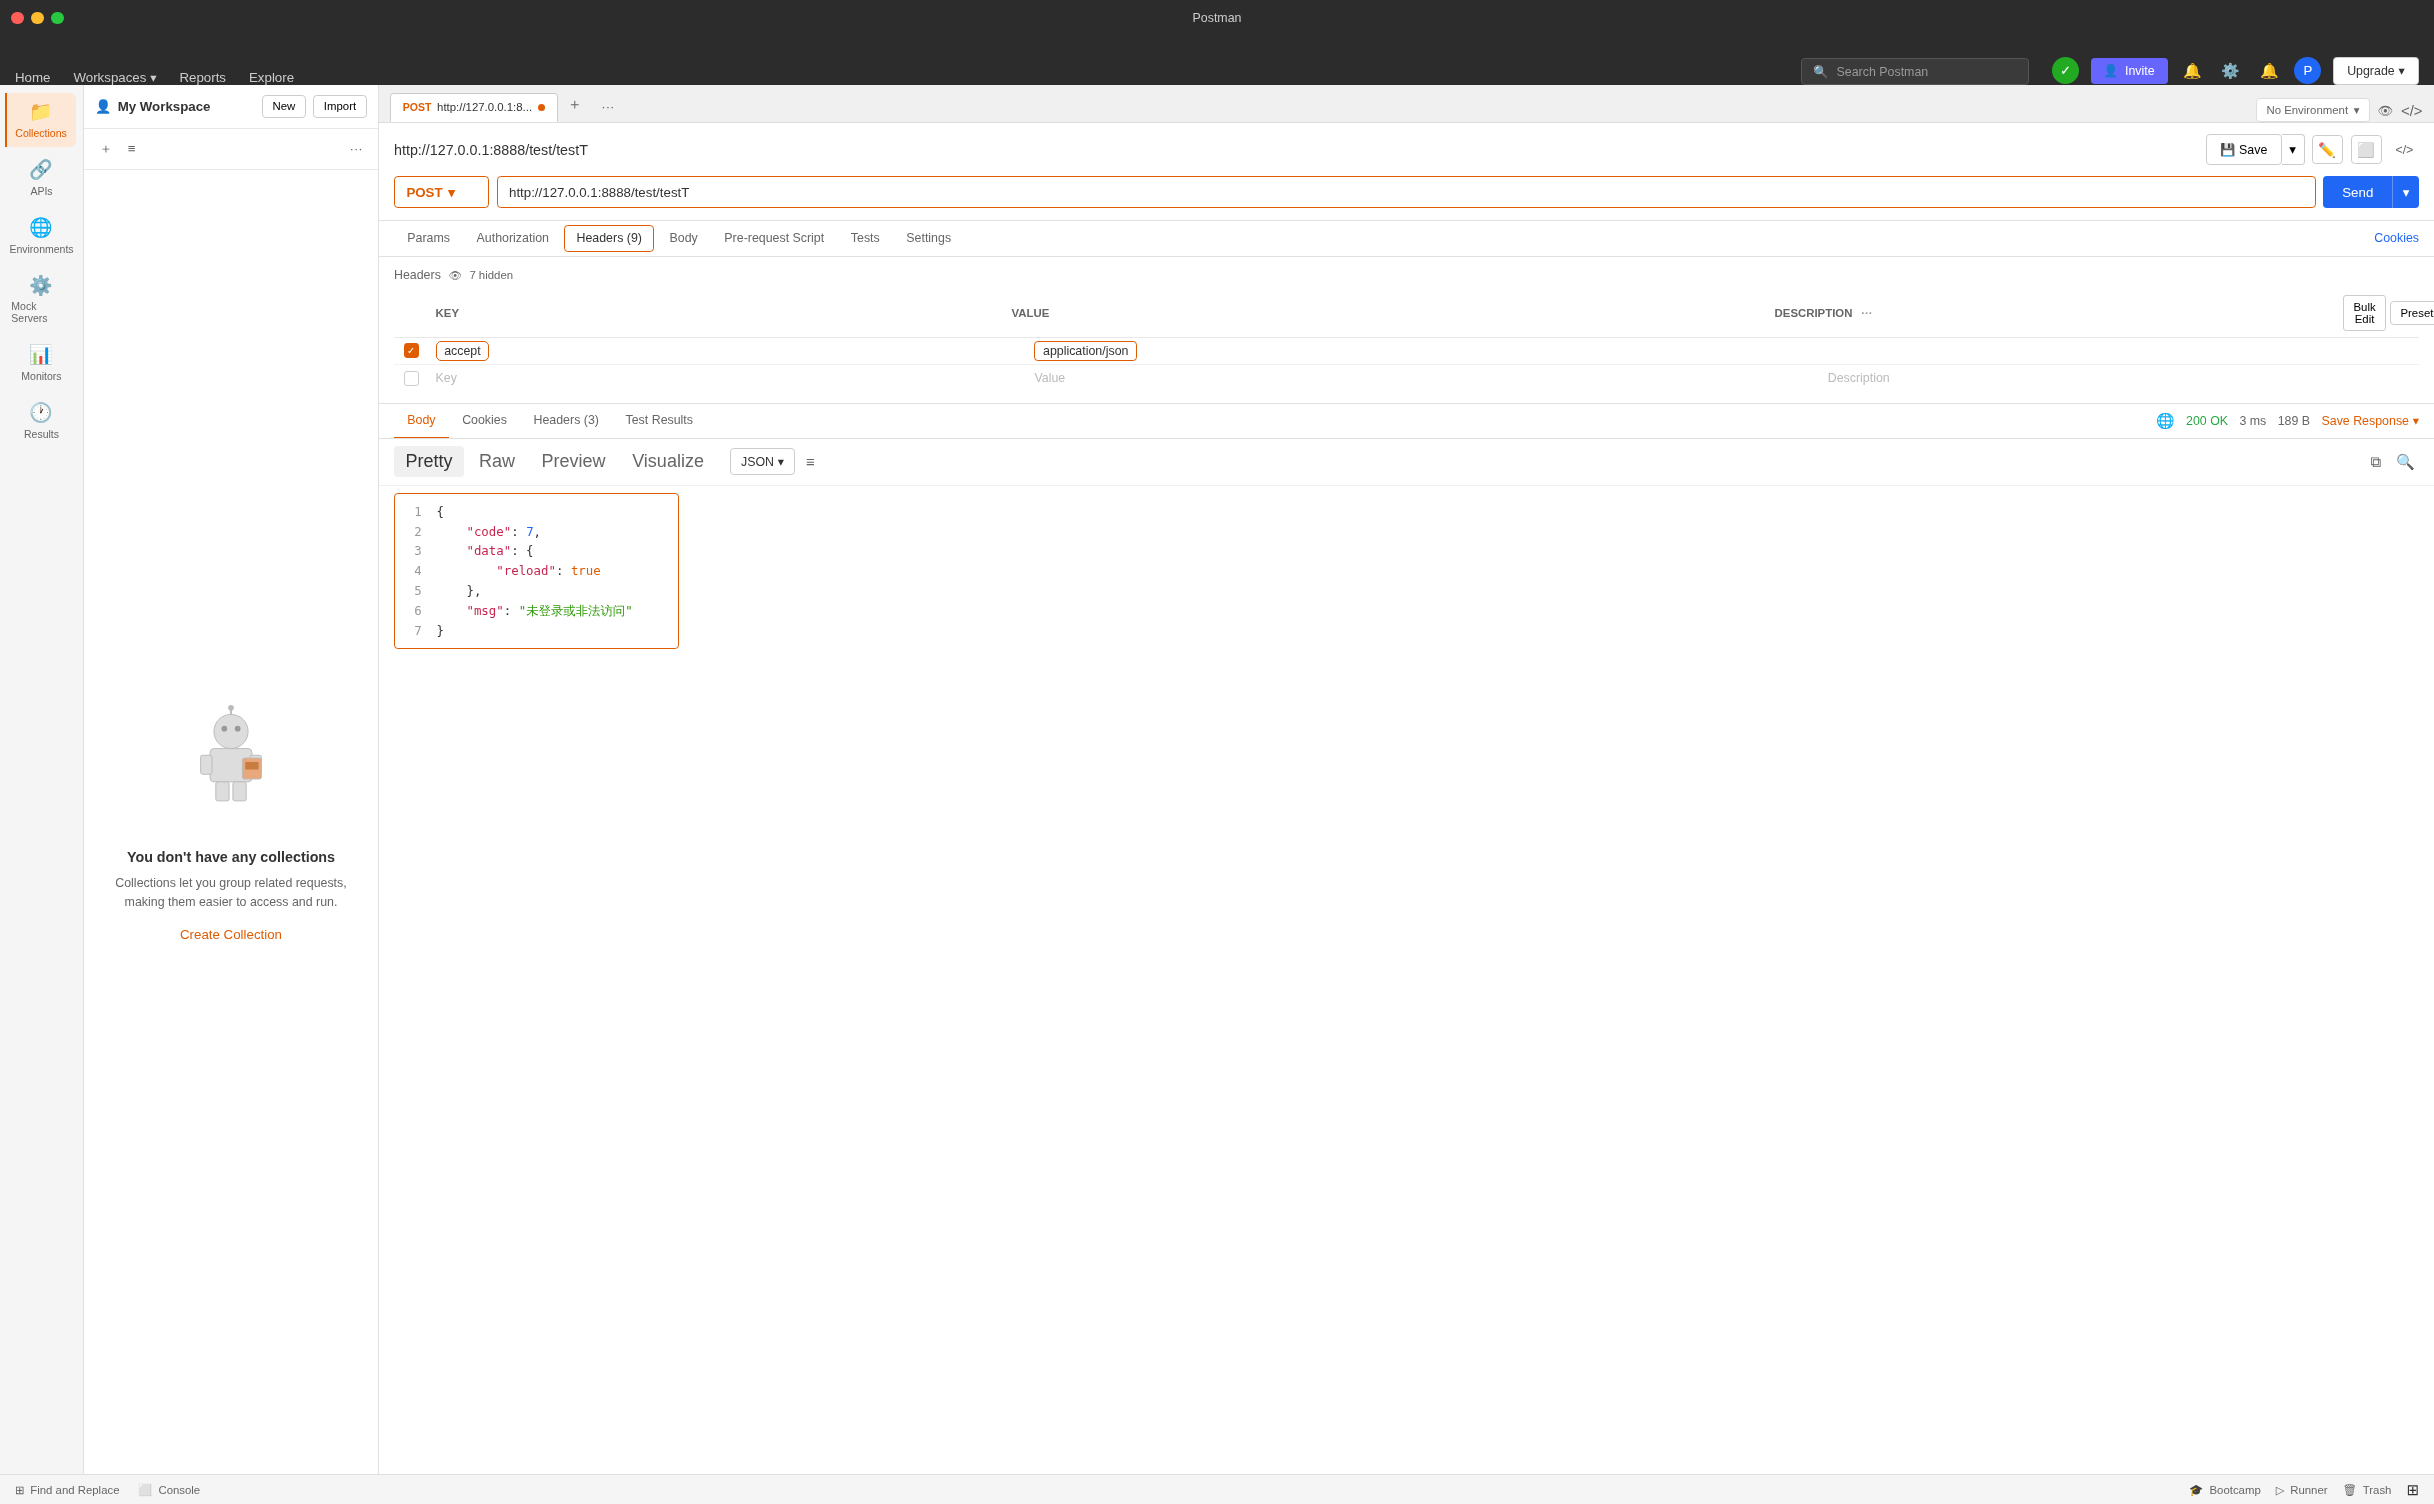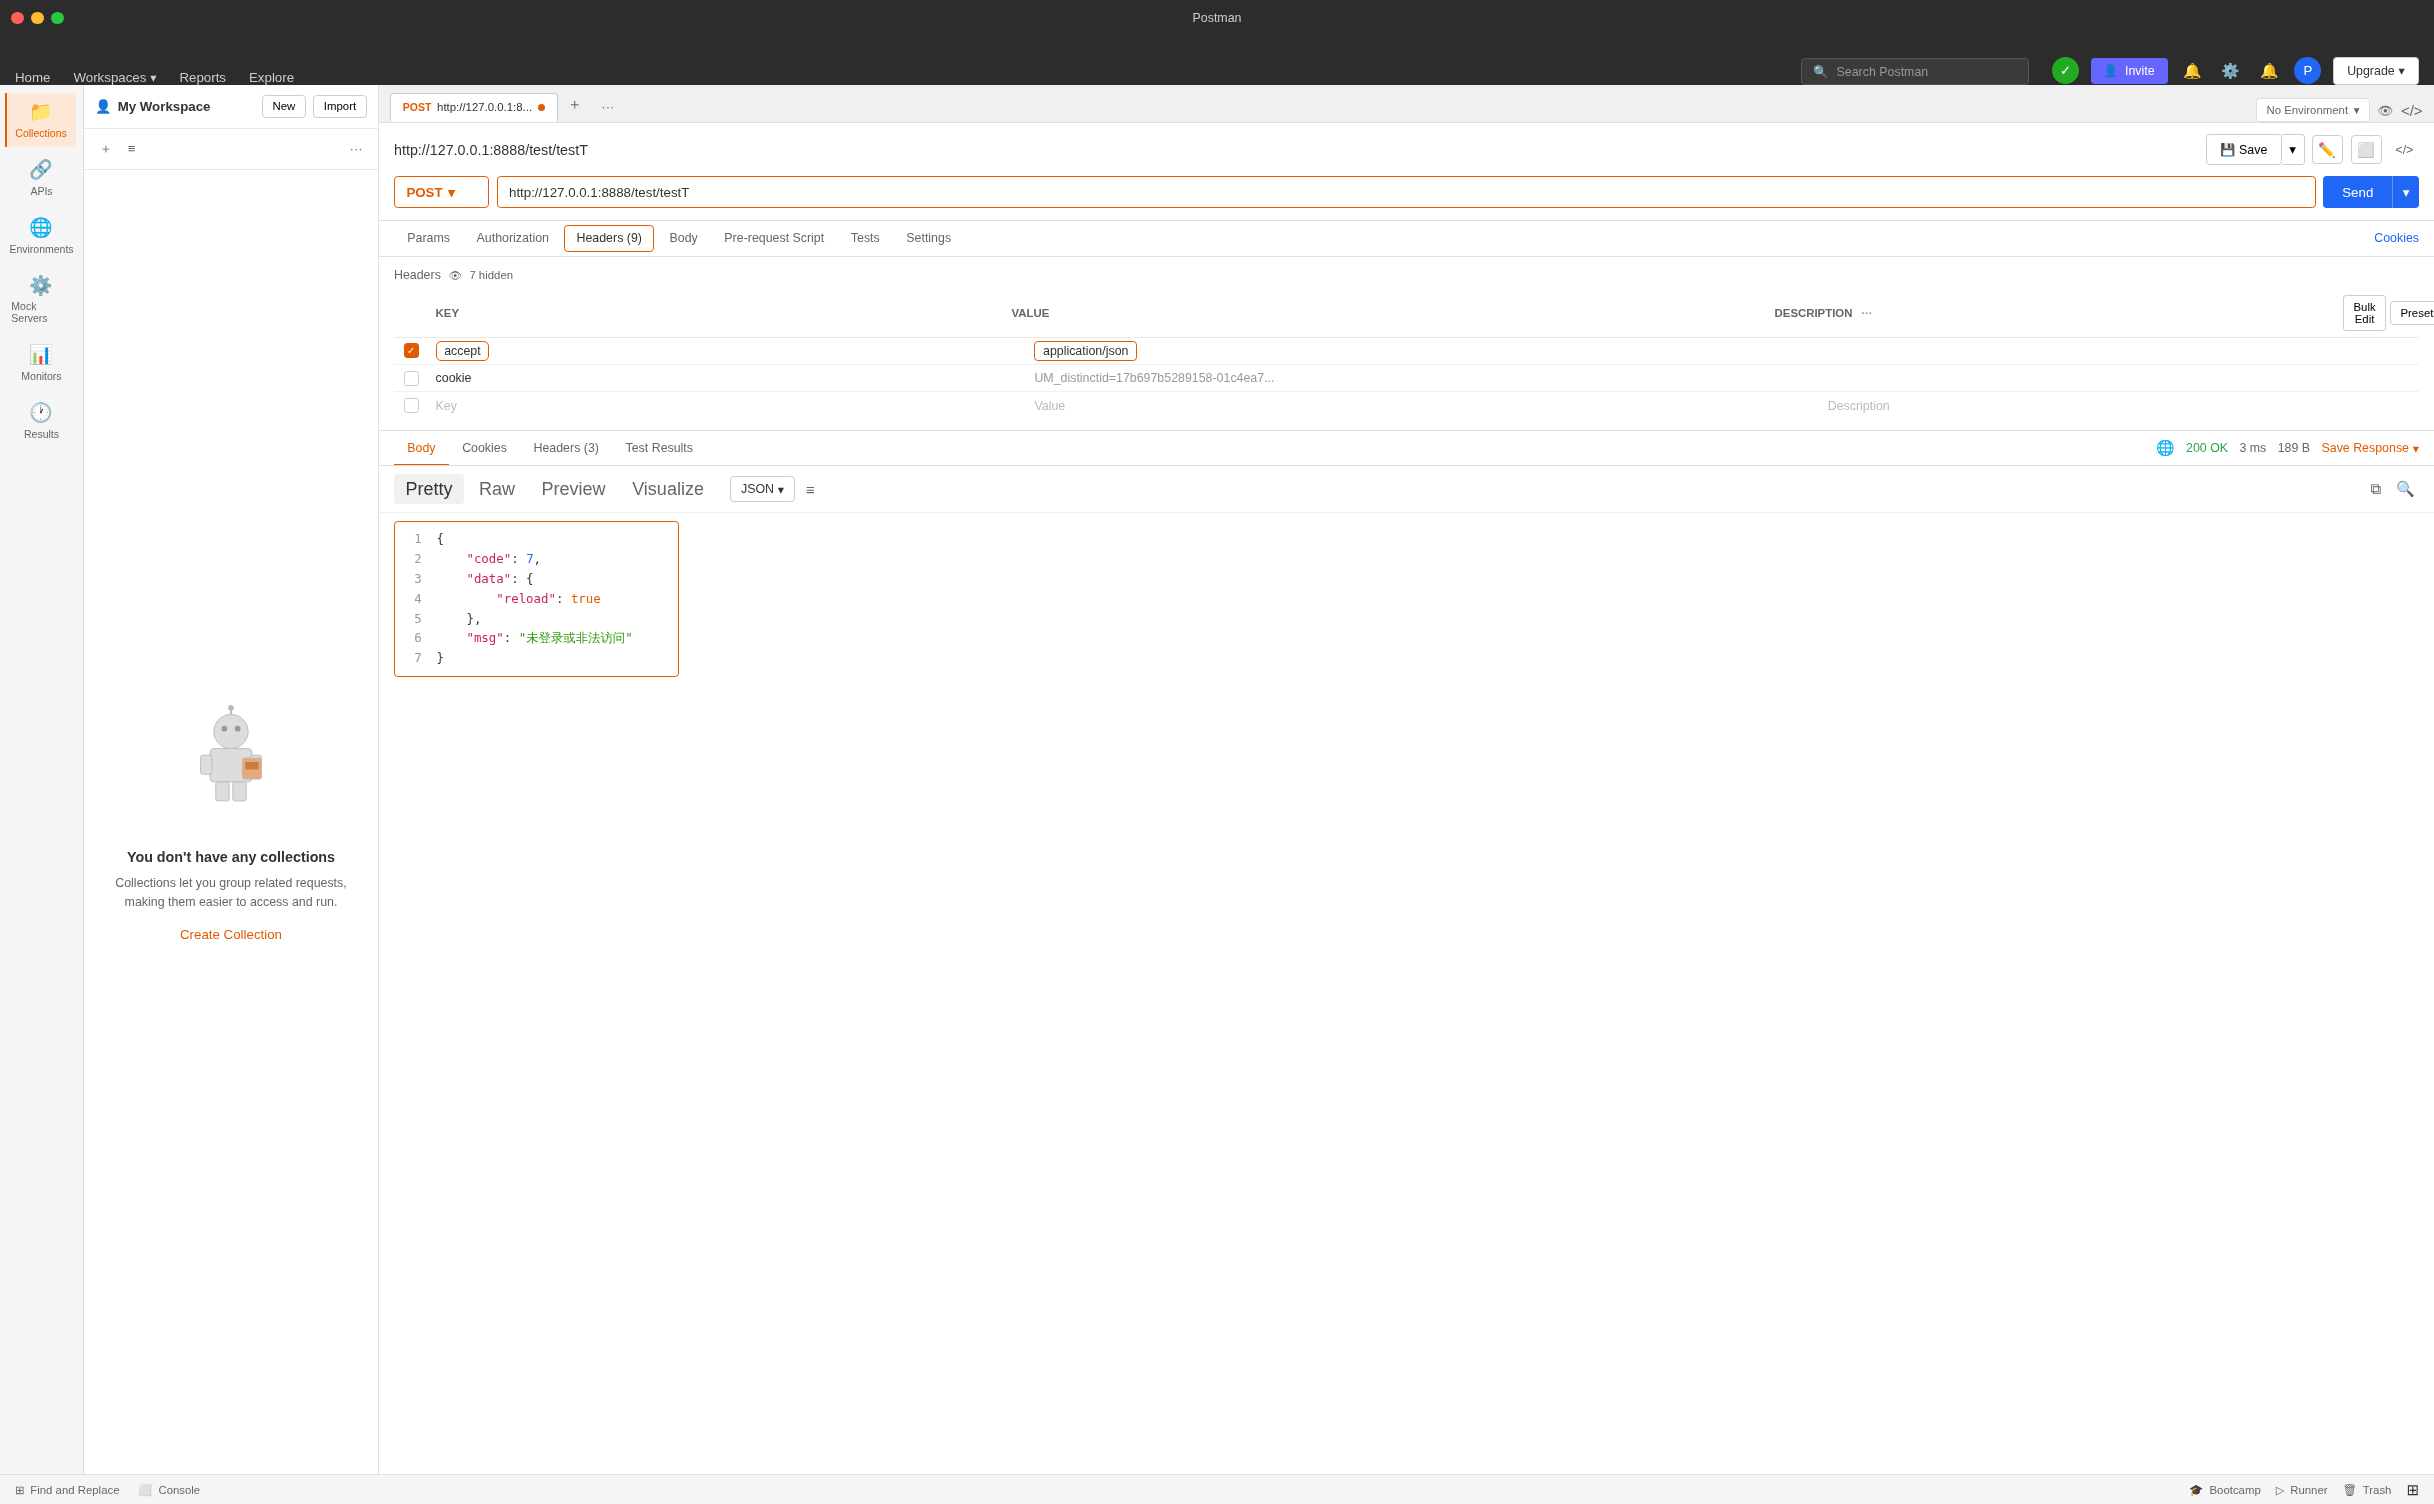--- a/index.html
+++ b/index.html
@@ -353,32 +353,20 @@
         </div>
         <div class="cell-key">
           <span class="key-outlined">accept</span>
         </div>
         <div class="cell-value">
           <span class="value-outlined">application/json</span>
         </div>
         <div class="cell-desc"></div>
       </div>
 
-      <div class="table-row">
-        <div class="cell-check">
-          <div class="checkbox-unchecked"></div>
-        </div>
-        <div class="cell-key">
-          <span>cookie</span>
-        </div>
-        <div class="cell-value" style="color:#999">
-          <span>UM_distinctid=17b697b5289158-01c4ea7...</span>
-        </div>
-        <div class="cell-desc"></div>
-      </div>
 
       <div class="table-row">
         <div class="cell-check">
           <div class="checkbox-unchecked"></div>
         </div>
         <div class="cell-key" style="color:#bbb">
           <span>Key</span>
         </div>
         <div class="cell-value" style="color:#bbb">
           <span>Value</span>

